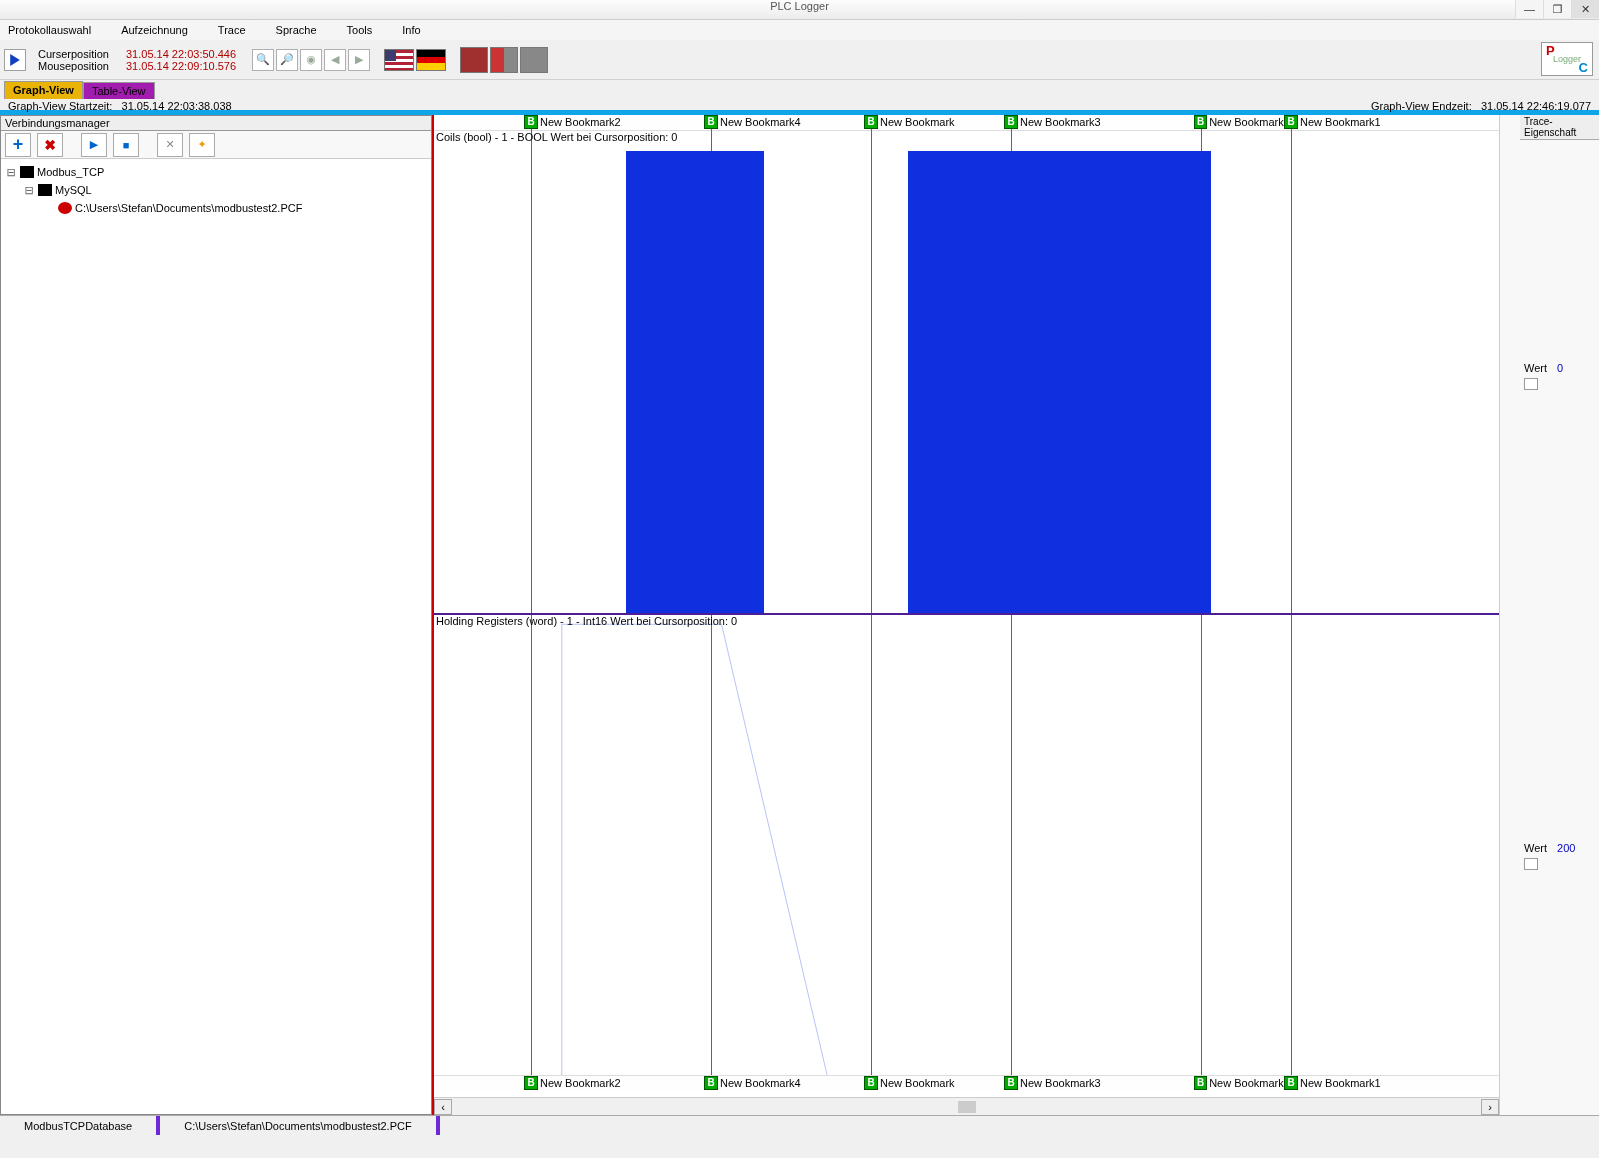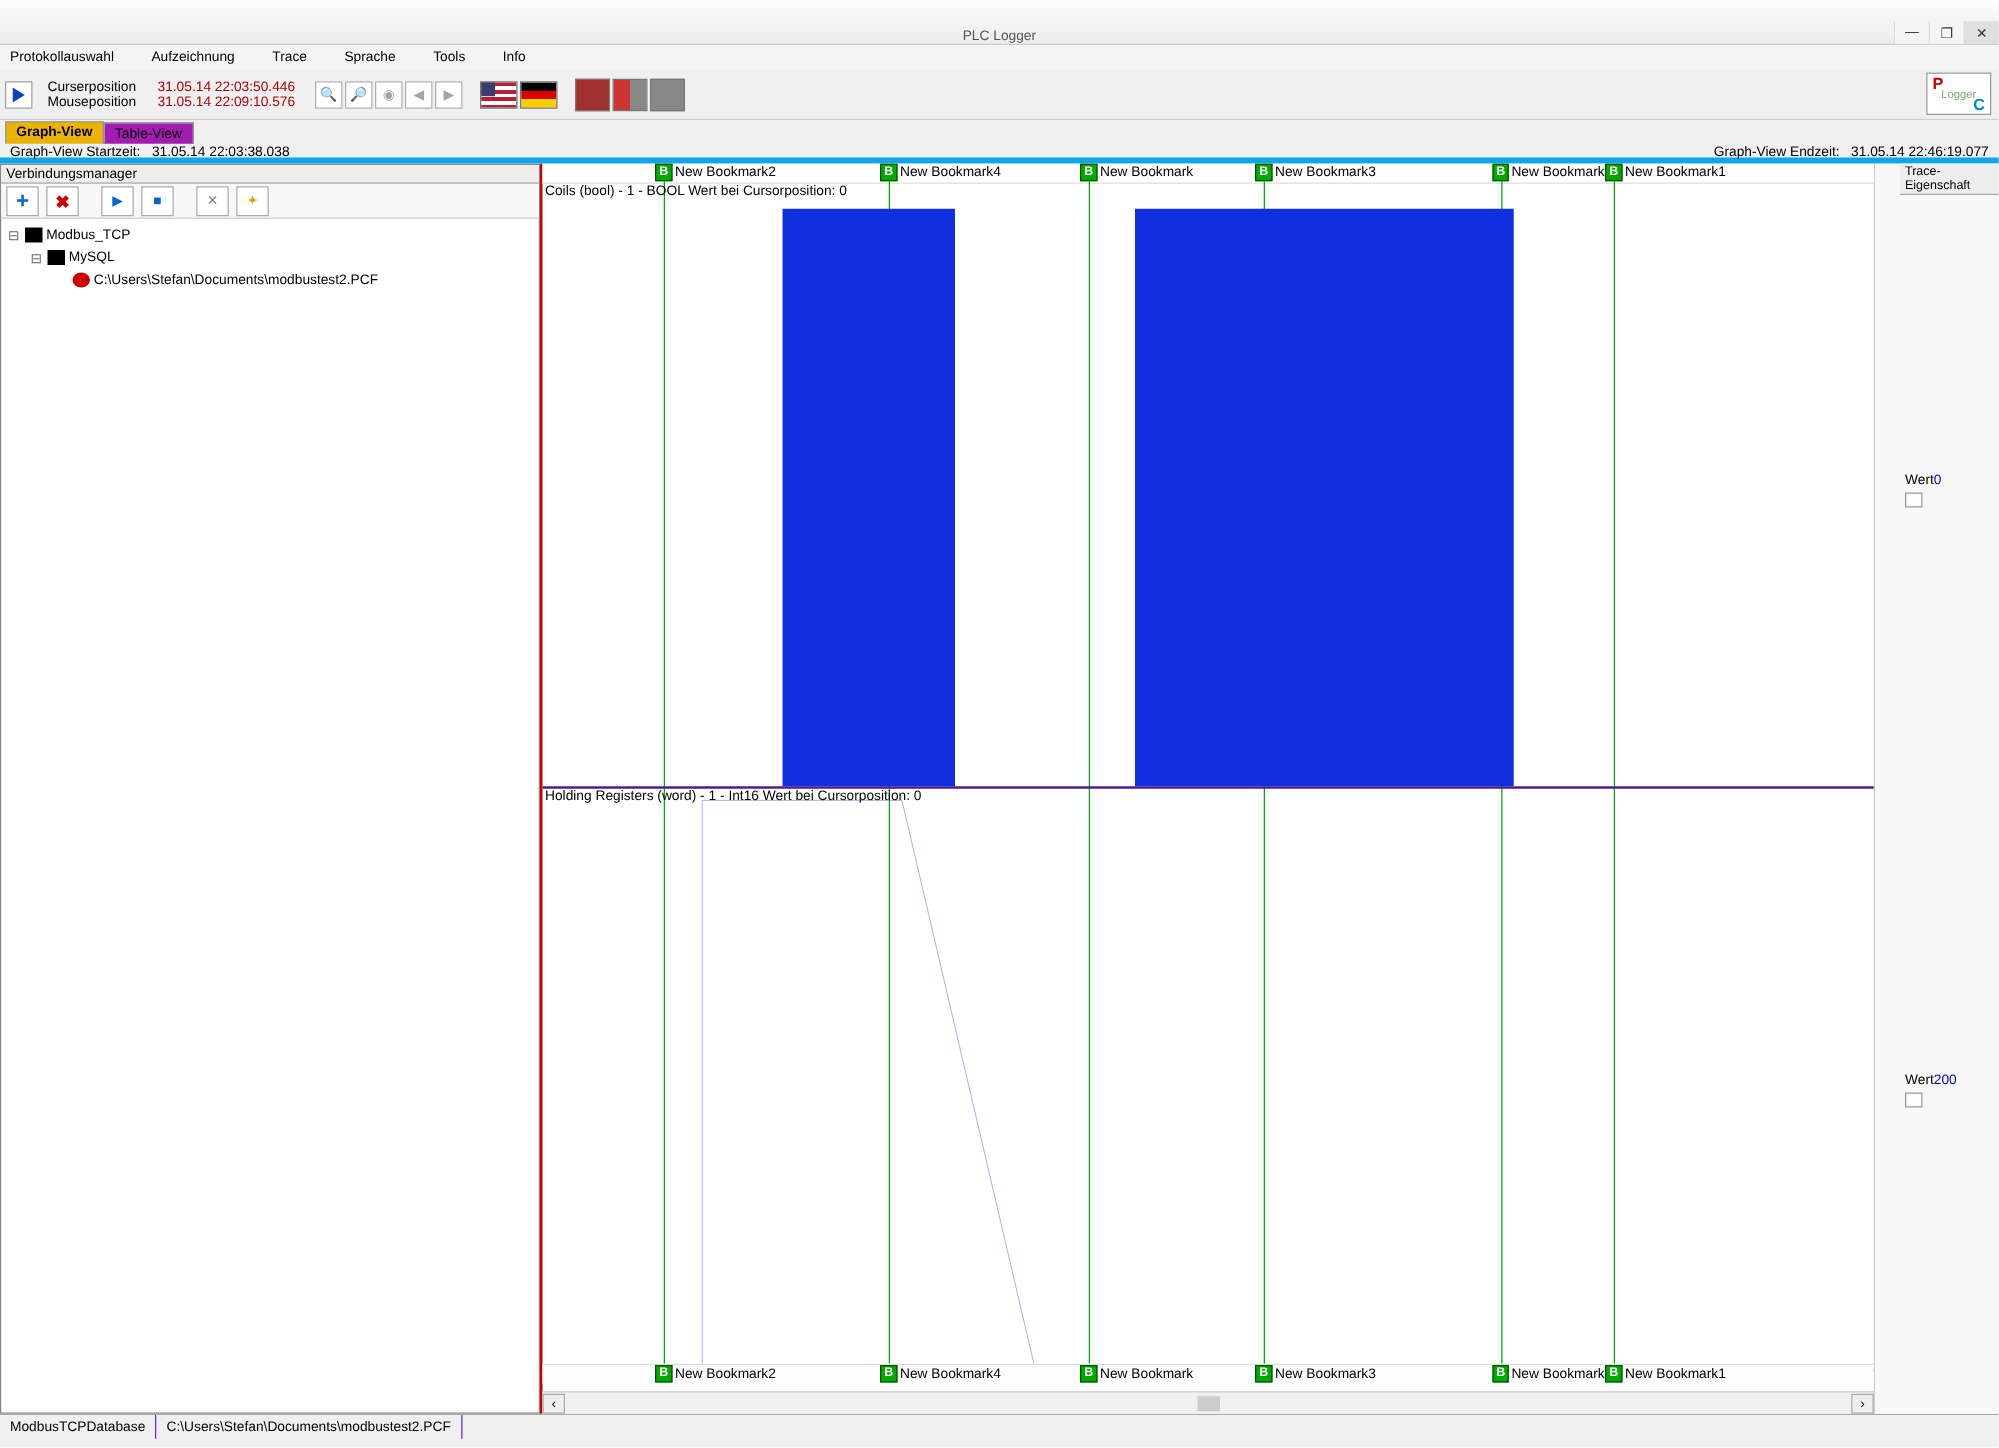--- a/index.html
+++ b/index.html
@@ -1,18 +1,18 @@
 <!DOCTYPE html>
 <html><head>
 <meta charset="utf-8">
 <style>
 * { margin: 0; padding: 0; box-sizing: border-box; font-family: Tahoma, sans-serif; font-size: 11px; }
 body { background: #f0f0f0; width: 1599px; height: 1158px; overflow: hidden; }
 
-.titlebar { height: 36px; background: linear-gradient(#fdfdfd, #ececec); display: flex; align-items: flex-end; justify-content: center; position: relative; border-bottom: 1px solid #ccc; }
+.titlebar { height: 20px; background: linear-gradient(#fdfdfd, #ececec); display: flex; align-items: flex-start; justify-content: center; position: relative; border-bottom: 1px solid #ccc; }
 .titlebar .title { color: #555; }
 .titlebar .winbtns { position: absolute; right: 0; display: flex; }
 .titlebar .winbtn { width: 28px; height: 18px; display: flex; align-items: center; justify-content: center; color: #333; border-left: 1px solid #ddd; background: #f5f5f5; }
 .titlebar .winbtn.close { background: #e0e0e0; }
 
 .menubar { height: 20px; background: #f5f5f5; display: flex; align-items: center; padding-left: 8px; }
 .menubar .menuitem { margin-right: 30px; color: #000; }
 
 .toolbar { height: 40px; background: #f0f0f0; display: flex; align-items: center; padding-left: 4px; border-bottom: 1px solid #d0d0d0; position: relative; }
 .toolbar .playbtn { width: 22px; height: 22px; border: 1px solid #a0a0a0; background: #fff; display: flex; align-items: center; justify-content: center; margin-right: 12px; }
@@ -51,21 +51,21 @@
 .tree-row { display: flex; align-items: center; height: 18px; }
 .tree-row .exp { width: 12px; text-align: center; color: #666; }
 .tree-row .ind { display: inline-block; }
 .tree-row .ticon { width: 14px; height: 12px; margin: 0 3px; }
 .tree-row .ticon.black { background: #000; }
 .tree-row .ticon.red { background: #c00; border-radius: 50%; }
 
 .graphwrap { flex: 1; position: relative; background: #fff; display: flex; }
 .tracepanel { width: 100px; border-left: 1px solid #ccc; background: #f8f8f8; padding-left: 20px; }
 .tracepanel .tphead { padding: 1px 4px; background: #eee; border-bottom: 1px solid #aaa; font-size: 10px;}
-.wertrow { display: flex; align-items: center; padding: 2px 4px; }
+.wertrow { display: flex; align-items: center; gap: 10px; padding: 2px 4px; }
 .wertrow .wv { color: #0000c0; }
 .wertplay { margin-left: 4px; margin-top: 2px; width:14px; height:12px; border:1px solid #999; background:#fff; display:flex; align-items:center; justify-content:center;}
 
 .graphcanvas { flex: 1; position: relative; border-left: 2px solid #c00; }
 .bookmarkbar { height: 16px; position: relative; background: #fefefe; border-bottom: 1px solid #ddd; }
 .bookmarkbar.bottom { border-top: 1px solid #ddd; border-bottom: none; position: absolute; bottom: 24px; left:0; right:0; }
 .bm { position: absolute; top: 0; height: 14px; display: flex; align-items: center; }
 .bm .bmicon { width: 14px; height: 14px; background: #0a0; border: 1px solid #050; color: #fff; text-align: center; line-height: 12px; font-weight: bold; font-size: 10px; }
 .bm .bmlbl { margin-left: 2px; white-space: nowrap; overflow: hidden; }
 .bm .vline { position: absolute; left: 7px; top: 14px; width: 1px; background: #0a0; }
@@ -76,21 +76,21 @@
 .chart1 { top: 16px; height: 484px; }
 .chart2 { top: 500px; height: 466px; }
 
 .bluefill { position: absolute; background: #1030e0; top: 20px; bottom: 0; }
 
 .scrollbar { height: 18px; background: #f0f0f0; border-top: 1px solid #ccc; position: absolute; bottom: 0; left: 0; right: 0; display:flex; justify-content: space-between; align-items:center;}
 .sbtn { width: 18px; height: 16px; border: 1px solid #aaa; background: #eee; text-align: center; line-height: 14px;}
 .sthumb { width: 18px; height: 12px; background: #ccc; margin: 0 auto; }
 
 .statusbar { height: 20px; background: #f0f0f0; border-top: 1px solid #aaa; display: flex; align-items: center; }
-.statusbar .cell { border-right: 1px solid #6d28d9; padding: 2px 8px; height: 100%; display: flex; align-items: center; }
+.statusbar .cell { border-right: 4px solid #6d28d9; padding: 2px 24px; height: 100%; display: flex; align-items: center; }
 
 svg.lineplot { position: absolute; left: 0; top: 0; width: 100%; height: 100%; }
 </style>
 </head>
 <body>
 
 <div class="titlebar">
   <span class="title">PLC Logger</span>
   <div class="winbtns">
     <div class="winbtn">—</div>

